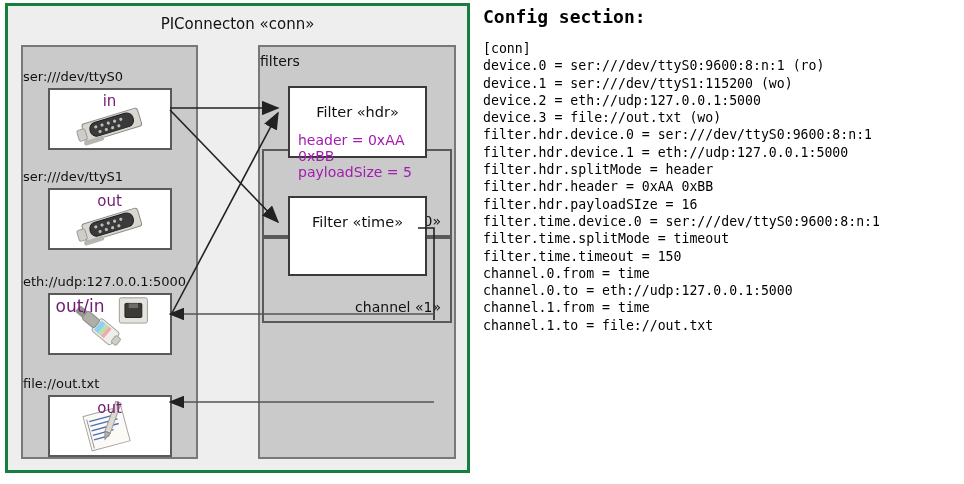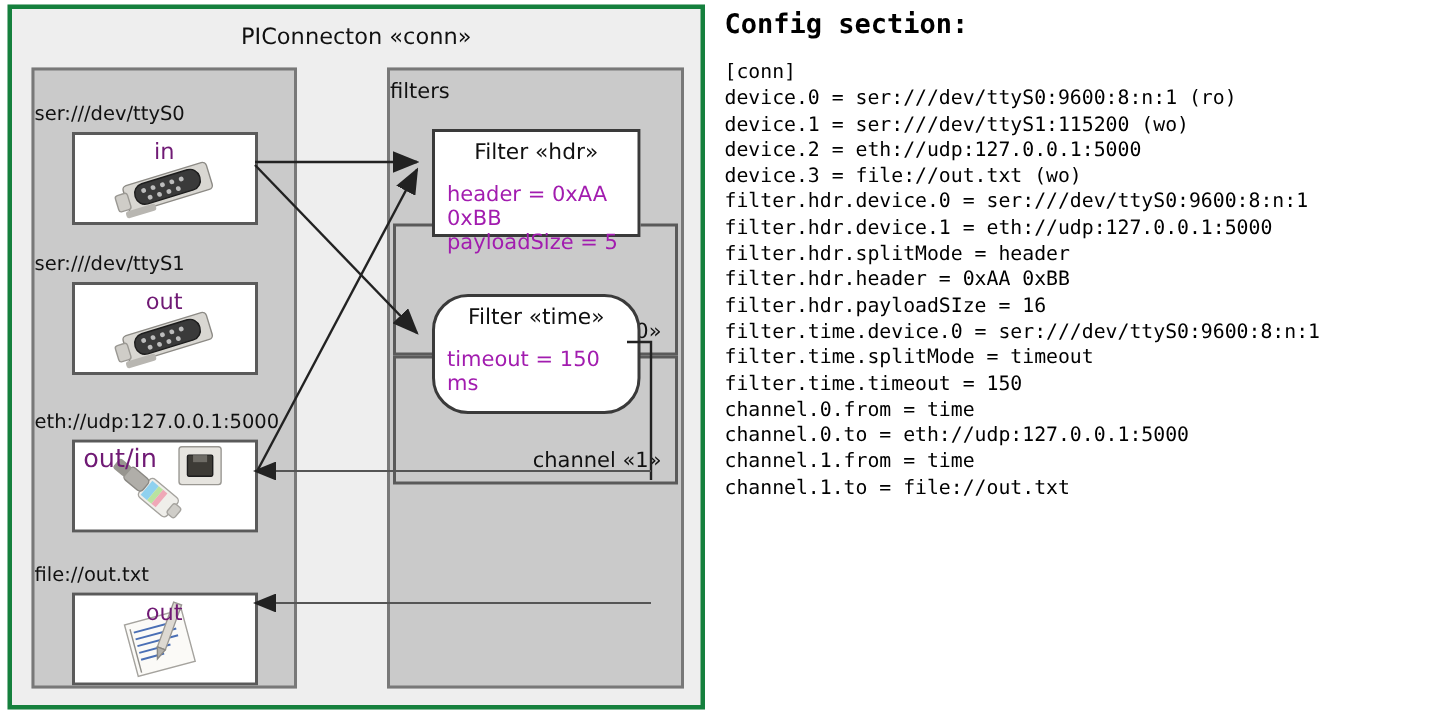--- a/index.html
+++ b/index.html
@@ -122,27 +122,28 @@
   }
   .filter-card {
     position: absolute;
     box-sizing: border-box;
     background: #ffffff;
     border: 2px solid #3a3a3a;
     left: 28px;
     width: 139px;
   }
   #filter-hdr-card  { top: 39px; height: 72px; }
-  #filter-time-card { top: 149px; height: 80px; border-radius: 24px; }
+  #filter-time-card { top: 149px; height: 80px; }
   .filter-title {
     text-align: center;
     font-size: 14.5px;
     line-height: 18px;
     padding-top: 5px;
     color: #111111;
+    margin-top: 10px;
   }
   .filter-props {
     padding: 11px 0 0 8px;
     font-size: 14px;
     line-height: 16px;
     color: #a21caf;
   }
 
   .channel-box {
     position: absolute;
@@ -321,23 +322,20 @@
     <div class="filter-card" id="filter-hdr-card">
       <div class="filter-title">Filter «hdr»</div>
       <div class="filter-props">
         <div>header = 0xAA 0xBB</div>
         <div>payloadSize = 5</div>
       </div>
     </div>
 
     <div class="filter-card" id="filter-time-card">
       <div class="filter-title">Filter «time»</div>
-      <div class="filter-props">
-        <div>timeout = 150 ms</div>
-      </div>
     </div>
   </div>
 
 </div>
 
 <svg id="arrow-layer">
   <defs>
     <marker id="ah" markerWidth="11" markerHeight="9" refX="10" refY="4.5" orient="auto">
       <path d="M0,0 L11,4.5 L0,9 z" fill="#222222"></path>
     </marker>

